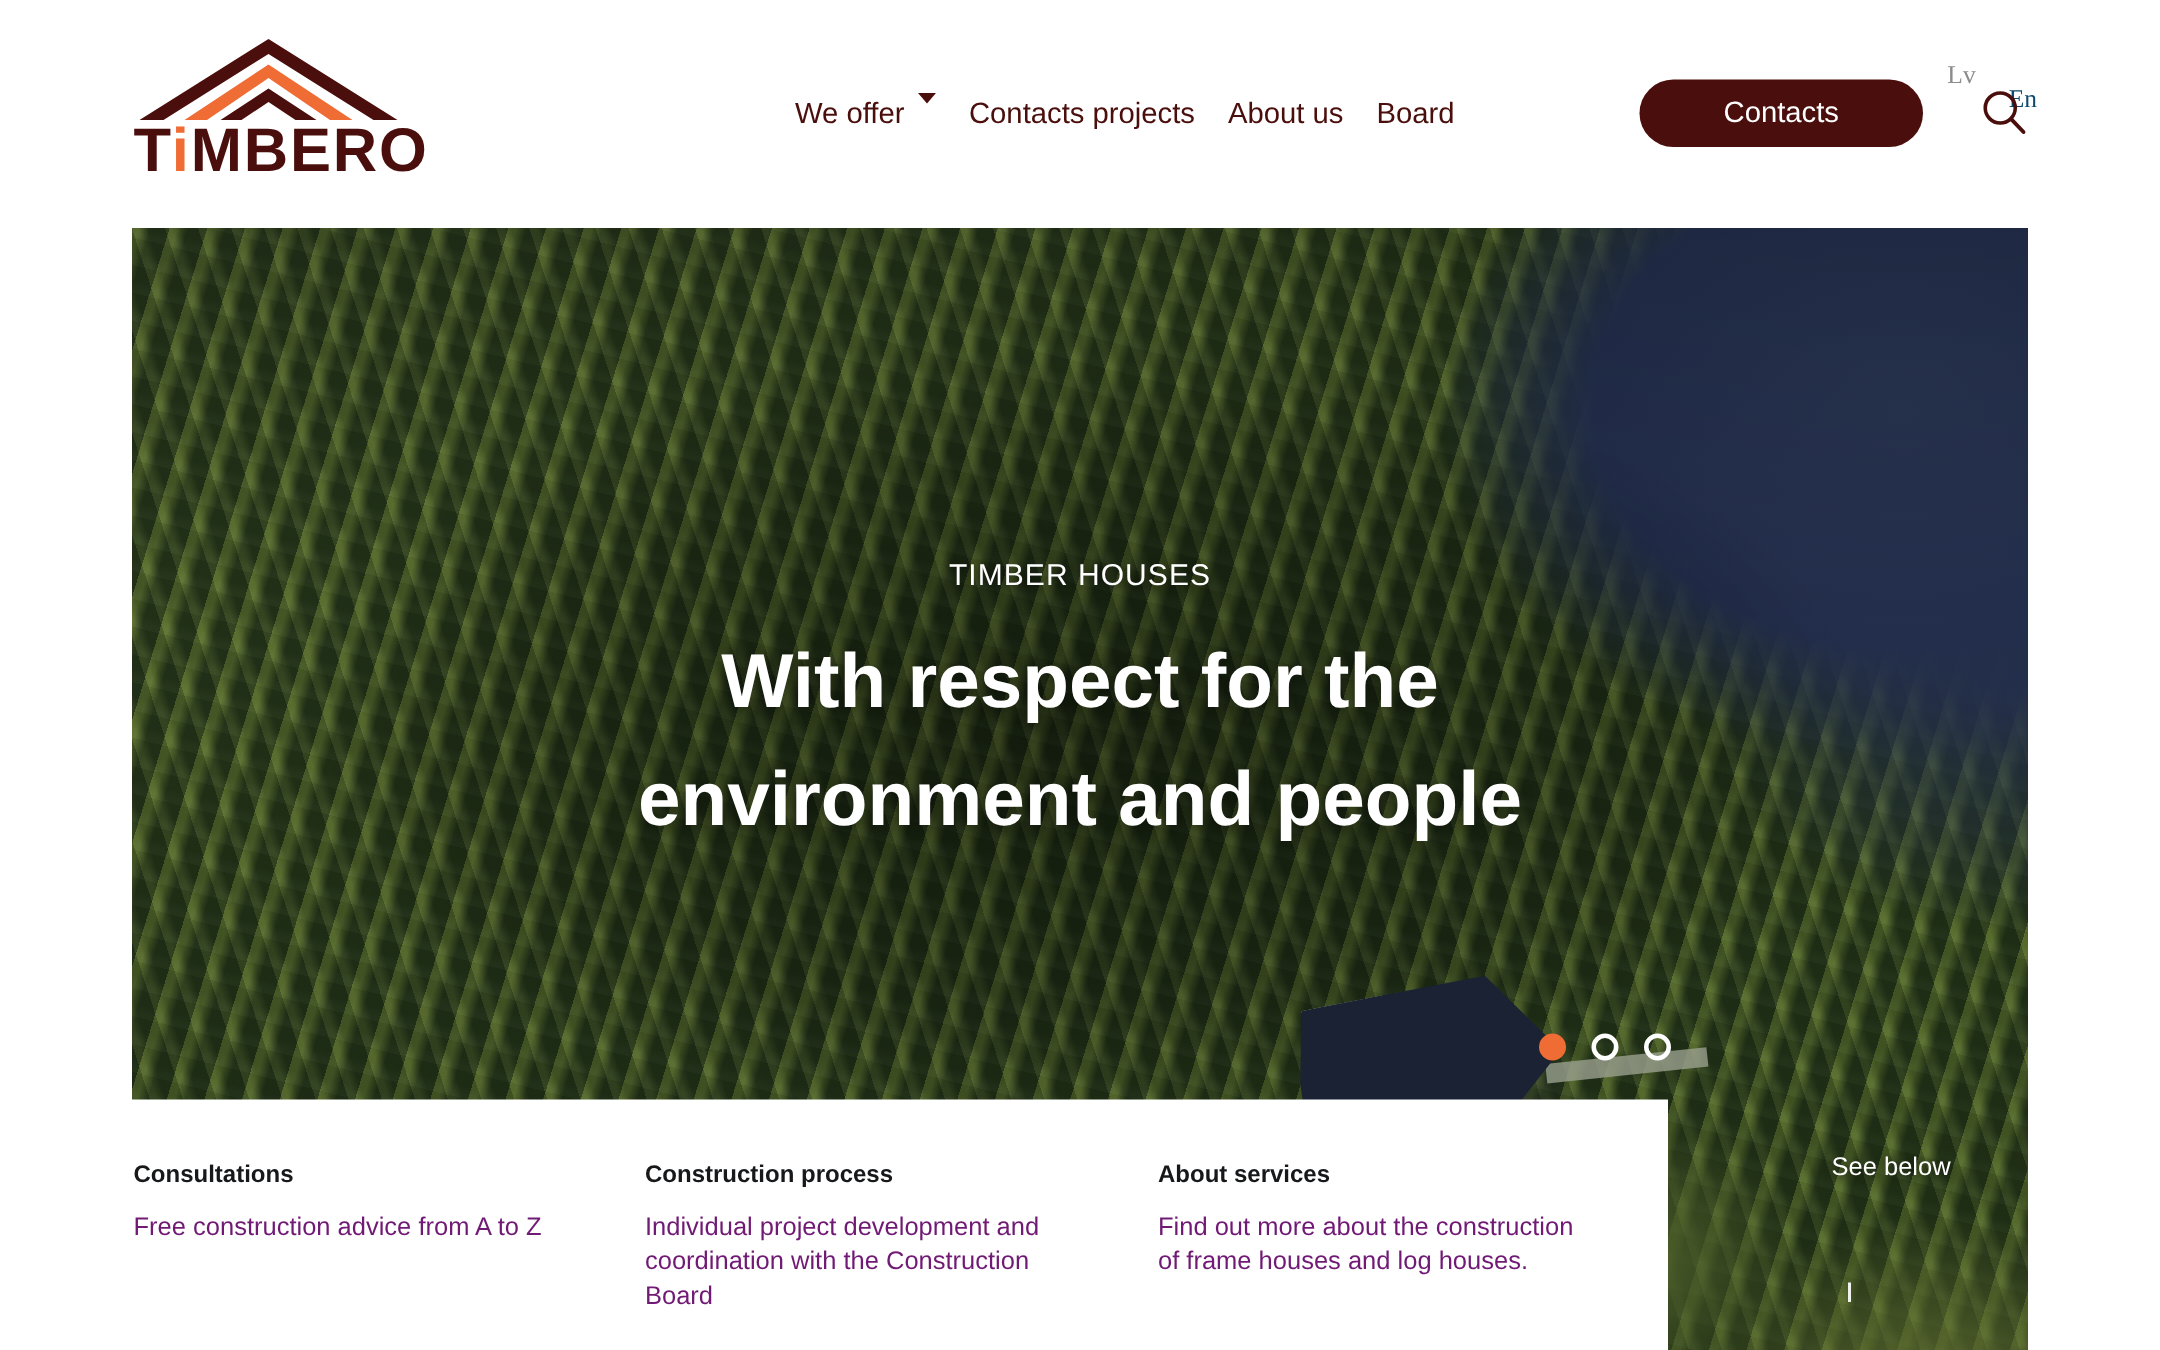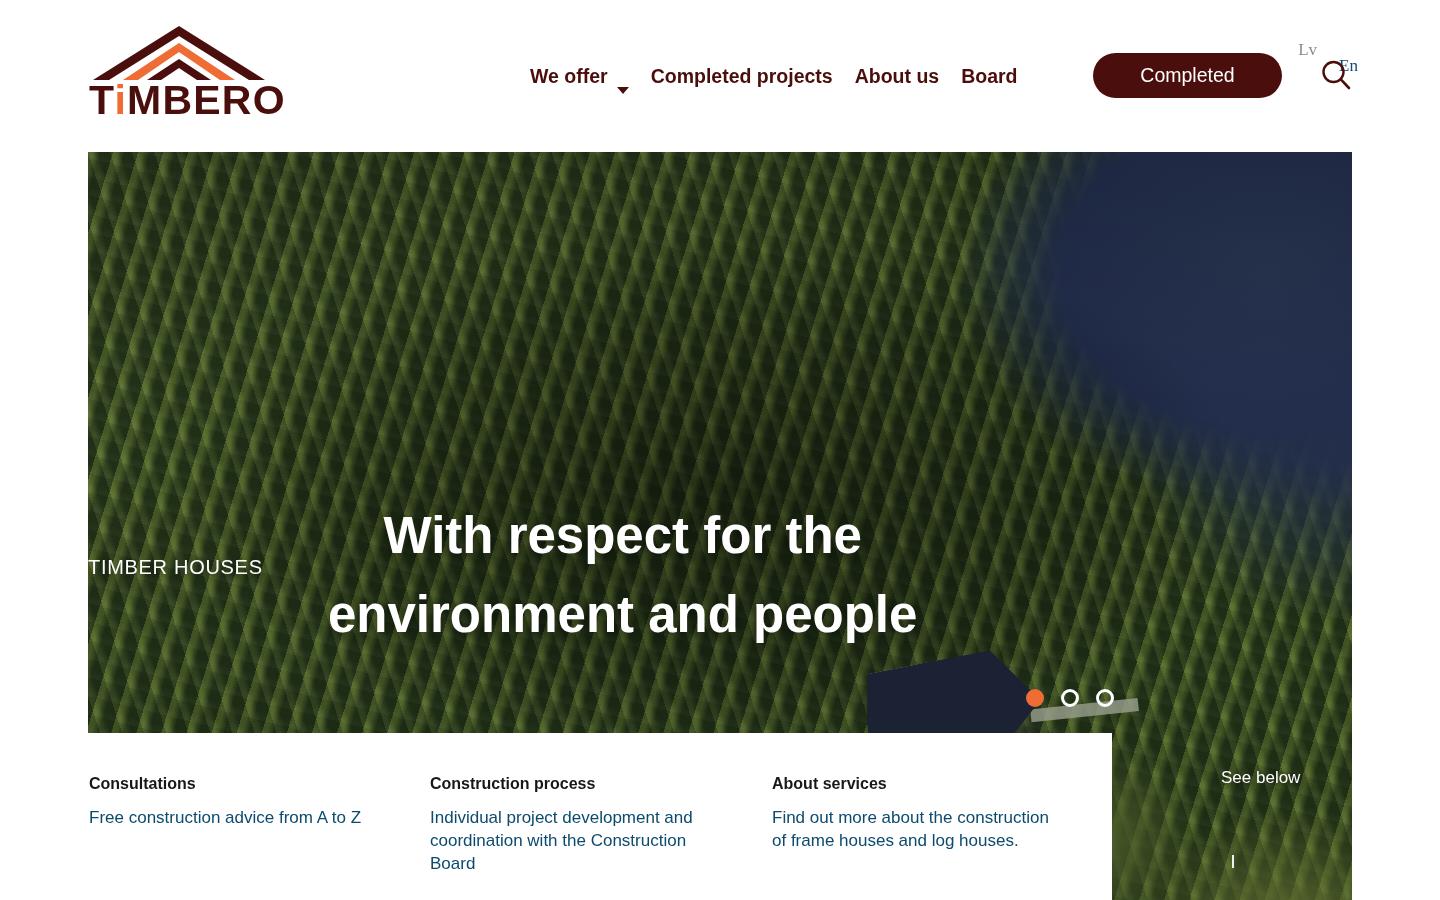--- a/index.html
+++ b/index.html
@@ -67,22 +67,21 @@
     align-items: center;
     gap: 0px;
   }
   .nav-item {
     font-size: 19.5px;
     color: #4a0f0c;
     line-height: 32px;
     cursor: pointer;
     white-space: nowrap;
     display: flex;
-    align-items: flex-end;
-    font-weight: bold;
+    align-items: flex-start;
   }
   .nav-item + .nav-item { margin-left: 22px; }
   .nav-caret {
     display: inline-block;
     width: 0; height: 0;
     border-left: 6px solid transparent;
     border-right: 6px solid transparent;
     border-top: 7px solid #4a0f0c;
     margin-left: 9px;
     position: relative;
@@ -208,21 +207,21 @@
     transform: rotate(6deg);
   }
 
   .hero-caption {
     position: absolute;
     left: 0;
     top: 0;
     width: 1264px;
     height: 612px;
     display: flex;
-    flex-direction: row;
+    flex-direction: column;
     align-items: center;
     justify-content: flex-start;
     padding-top: 218px;
     pointer-events: none;
   }
   .hero-eyebrow {
     color: #ffffff;
     font-size: 20px;
     letter-spacing: 0.7px;
     line-height: 28px;
@@ -286,21 +285,21 @@
   .feature-title {
     font-size: 16px;
     font-weight: 700;
     color: #17181a;
     line-height: 26px;
     margin-bottom: 9px;
     cursor: pointer;
   }
   .feature-text {
     font-size: 17px;
-    color: #0c4a6e;
+    color: #701a75;
     line-height: 23px;
   }
   .feature-1 .feature-text { width: 278px; }
   .feature-2 .feature-text { width: 290px; }
   .feature-3 .feature-text { width: 280px; }
 
   
   .see-below {
     position: absolute;
     left: 1221px;
@@ -380,31 +379,31 @@
       <div class="logo-word">
         <span>T</span><span class="accent">i</span><span>MBERO</span>
       </div>
     </div>
 
     <nav class="nav">
       <div class="nav-item">
         <span>We offer</span>
         <span class="nav-caret"></span>
       </div>
-      <div class="nav-item">Completed projects</div>
+      <div class="nav-item">Contacts projects</div>
       <div class="nav-item">About us</div>
       <div class="nav-item">Board</div>
     </nav>
 
     <div class="lang">
       <div class="lang-item lang-inactive">Lv</div>
       <div class="lang-item lang-active">En</div>
     </div>
 
-    <button class="contacts-btn">Completed</button>
+    <button class="contacts-btn">Contacts</button>
 
     <button class="search-btn">
       <svg width="34" height="34" viewBox="0 0 34 34">
         <circle cx="14.5" cy="14" r="10" fill="none" stroke="#4a0f0c" stroke-width="2.4"></circle>
         <line x1="21.8" y1="21.4" x2="30" y2="30" stroke="#4a0f0c" stroke-width="2.6" stroke-linecap="round"></line>
       </svg>
     </button>
 
   </div>
 

